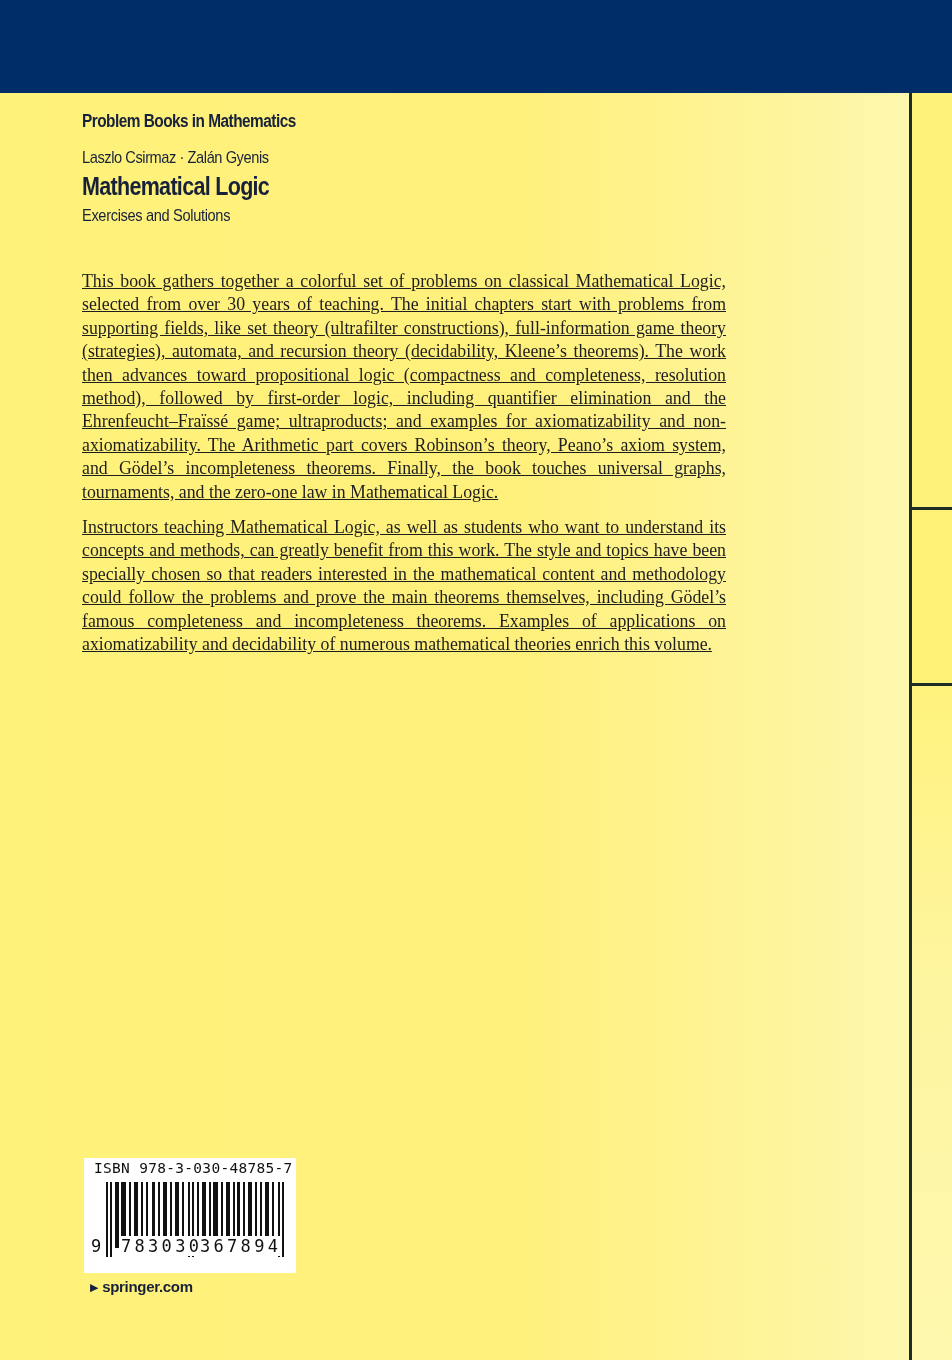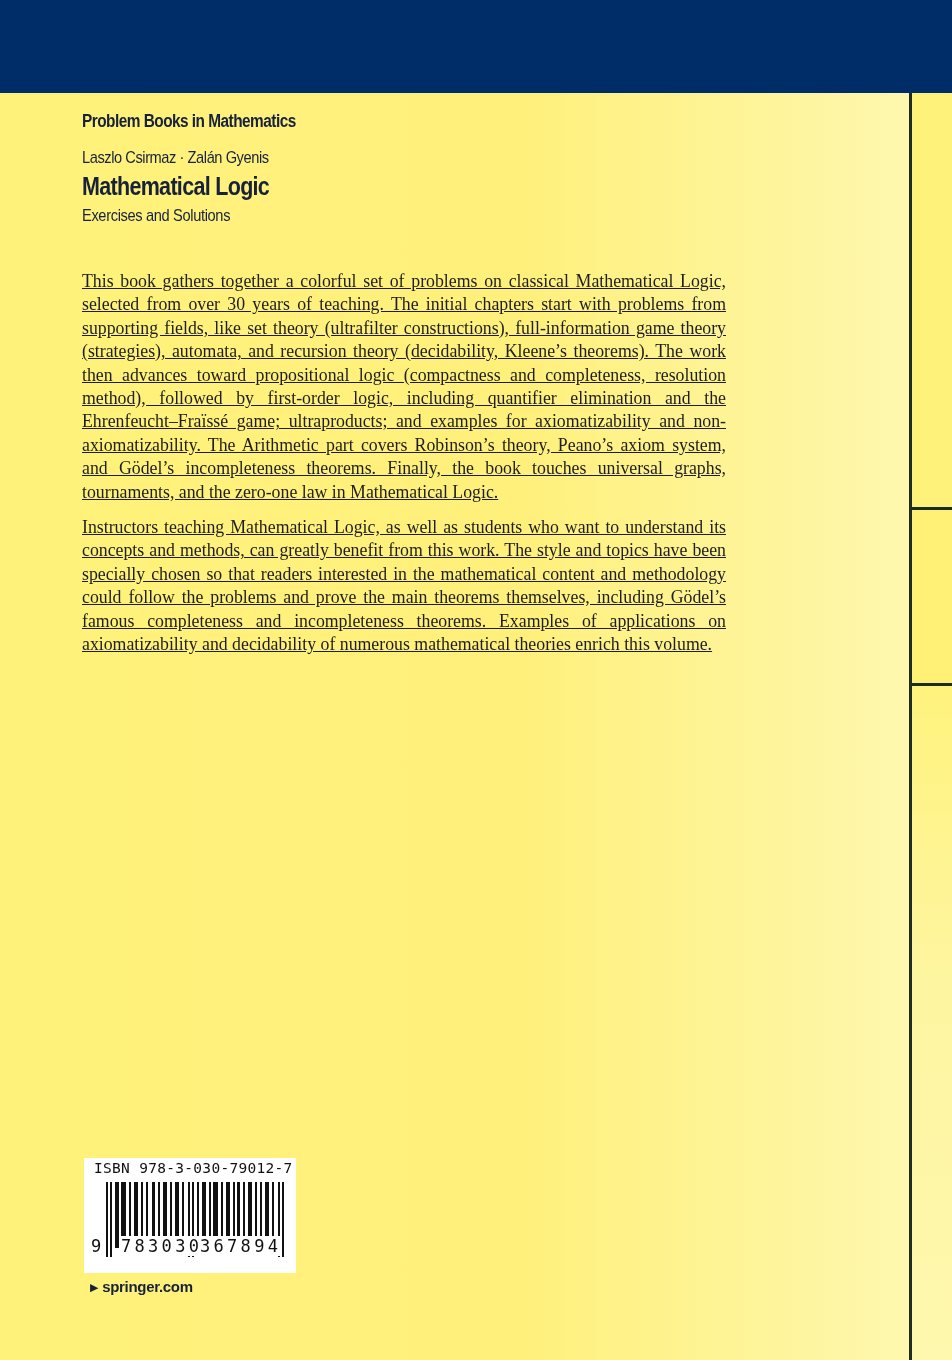--- a/index.html
+++ b/index.html
@@ -94,21 +94,21 @@
 <div class="sans authors">Laszlo Csirmaz · Zalán Gyenis</div>
 <div class="sans title">Mathematical Logic</div>
 <div class="sans subtitle">Exercises and Solutions</div>
 
 <div class="blurb">
   <p>This book gathers together a colorful set of problems on classical Mathematical Logic, selected from over 30 years of teaching. The initial chapters start with problems from supporting fields, like set theory (ultrafilter constructions), full-information game theory (strategies), automata, and recursion theory (decidability, Kleene’s theorems). The work then advances toward propositional logic (compactness and completeness, resolution method), followed by first-order logic, including quantifier elimination and the Ehrenfeucht–Fraïssé game; ultraproducts; and examples for axiomatizability and non-axiomatizability. The Arithmetic part covers Robinson’s theory, Peano’s axiom system, and Gödel’s incompleteness theorems. Finally, the book touches universal graphs, tournaments, and the zero-one law in Mathematical Logic.</p>
   <p>Instructors teaching Mathematical Logic, as well as students who want to understand its concepts and methods, can greatly benefit from this work. The style and topics have been specially chosen so that readers interested in the mathematical content and methodology could follow the problems and prove the main theorems themselves, including Gödel’s famous completeness and incompleteness theorems. Examples of applications on axiomatizability and decidability of numerous mathematical theories enrich this volume.</p>
 </div>
 
 <div class="isbn-box">
-  <div class="isbn-label">ISBN 978-3-030-79012-7</div>
+  <div class="isbn-label">ISBN 978-3-030-48785-7</div>
   <svg class="barcode" viewBox="0 0 178 75" preserveAspectRatio="none">
     <g fill="#111">
       <rect x="0" y="0" width="2" height="75"></rect>
         <rect x="4" y="0" width="2" height="75"></rect>
       <rect x="9" y="0" width="4" height="66"></rect>
         <rect x="15" y="0" width="5" height="66"></rect>
       <rect x="23" y="0" width="2" height="66"></rect>
         <rect x="28" y="0" width="4" height="66"></rect>
       <rect x="35" y="0" width="2" height="66"></rect>
         <rect x="40" y="0" width="2" height="66"></rect>

